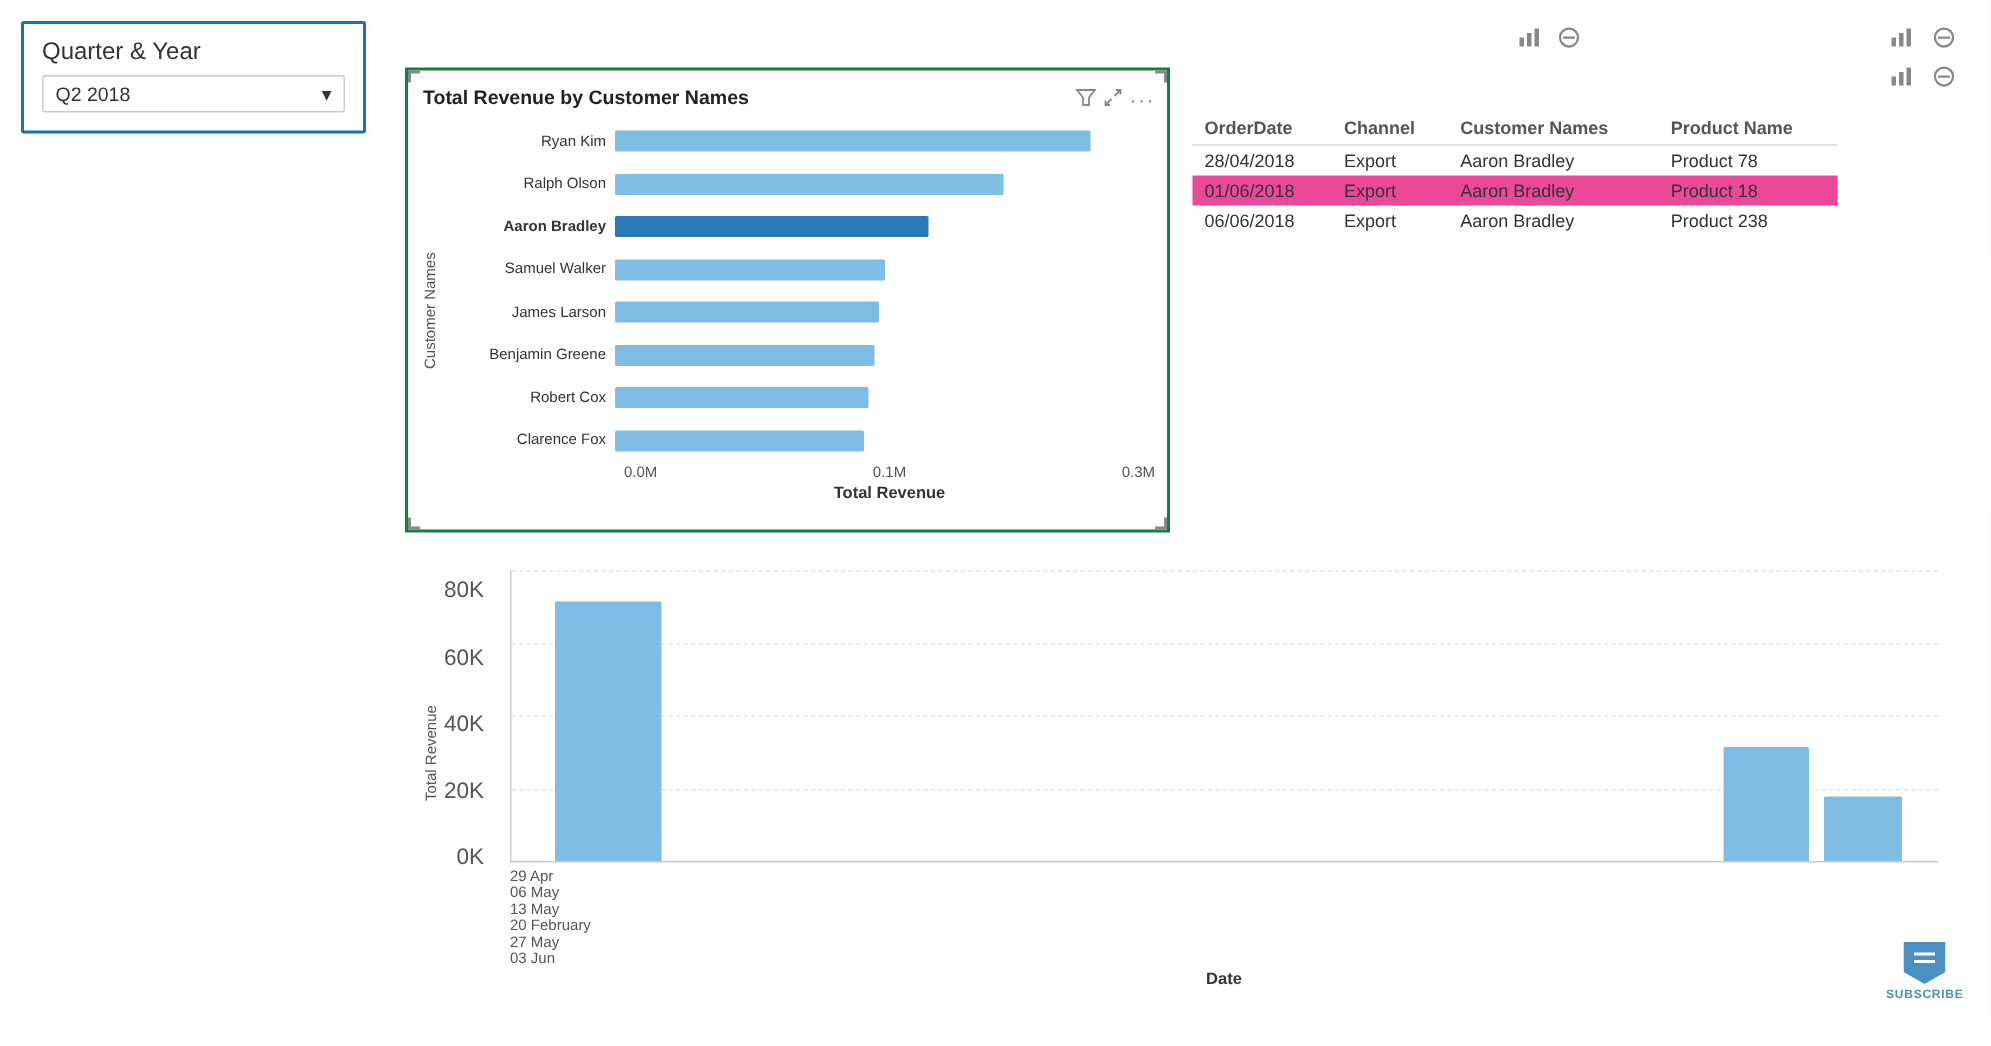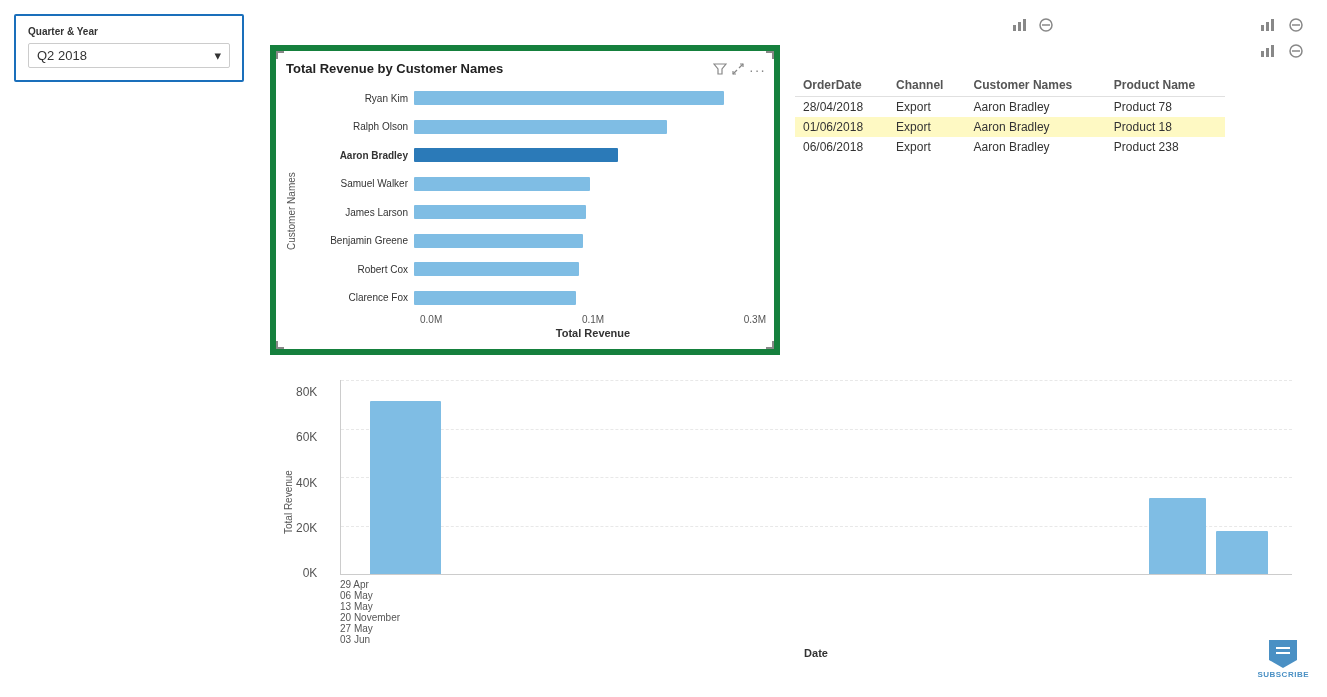--- a/index.html
+++ b/index.html
@@ -25,24 +25,24 @@
       position: absolute;
       top: 14px;
       left: 14px;
       width: 230px;
       border: 2px solid #1a6fbb;
       background: #fff;
       padding: 10px 12px 12px;
       border-radius: 2px;
     }
     .filter-label {
-      font-size: 10px;
+      font-size: 16px;
       color: #333;
       margin-bottom: 6px;
-      font-weight: 700;
+      font-weight: 400;
     }
     .filter-select {
       width: 100%;
       border: 1px solid #ccc;
       padding: 4px 8px;
       font-size: 13px;
       color: #333;
       background: #fff;
       display: flex;
       align-items: center;
@@ -86,21 +86,21 @@
       font-size: 14px;
     }
 
     
     .bar-chart-panel {
       position: absolute;
       top: 45px;
       left: 270px;
       width: 510px;
       height: 310px;
-      border: 6px solid #15803d;
+      border: 2px solid #15803d;
       background: #fff;
       padding: 10px 8px 8px 10px;
     }
     .panel-title {
       font-size: 13px;
       font-weight: 600;
       color: #222;
       margin-bottom: 4px;
     }
     .panel-header {
@@ -208,21 +208,21 @@
       font-weight: 600;
       text-align: left;
       padding: 3px 8px 4px;
       border-bottom: 1px solid #e0e0e0;
     }
     .data-table td {
       color: #333;
       padding: 3px 8px;
     }
     .data-table tr:nth-child(2) td {
-      background: #fef9c3;
+      background: #ec4899;
     }
 
     
     .bottom-chart-panel {
       position: absolute;
       top: 368px;
       left: 270px;
       width: 1030px;
       height: 295px;
       background: #fff;
@@ -250,21 +250,21 @@
     }
     .date-y-ticks {
       display: flex;
       flex-direction: column;
       justify-content: space-between;
       height: 195px;
       margin-top: 5px;
       align-items: flex-end;
     }
     .date-y-tick {
-      font-size: 12px;
+      font-size: 15px;
       color: #555;
     }
 
     .date-chart-main {
       flex: 1;
       position: relative;
     }
     .date-bars-area {
       height: 195px;
       position: relative;
@@ -296,21 +296,21 @@
       text-align: center;
       font-size: 11px;
       font-weight: 700;
       color: #333;
       margin-top: 2px;
     }
 
     
     .subscribe-badge {
       position: absolute;
-      bottom: 18px;
+      bottom: 30px;
       right: 18px;
       display: flex;
       flex-direction: column;
       align-items: center;
       cursor: pointer;
     }
     .subscribe-text {
       font-size: 8px;
       color: #4a90c4;
       font-weight: 700;
@@ -544,21 +544,21 @@
           <div class="date-grid-line" style="top:50%;"></div>
           <div class="date-grid-line" style="top:75%;"></div>
         <div class="date-bar" style="left: 3%; width: 7.5%; height: 89%;"></div>
             <div class="date-bar" style="left: 85%; width: 6%; height: 39%;"></div>
             <div class="date-bar" style="left: 92%; width: 5.5%; height: 22%;"></div>
           </div>
         <div class="date-x-labels" id="date-x-labels">
             <span>29 Apr</span>
             <span>06 May</span>
             <span>13 May</span>
-            <span>20 November</span>
+            <span>20 February</span>
             <span>27 May</span>
             <span>03 Jun</span>
           </div>
         <div class="date-x-axis-label">Date</div>
       </div>
     </div>
   </div>
 
   <div class="subscribe-badge">
     <div style="position:relative;width:28px;height:28px;display:flex;align-items:center;justify-content:center;">

